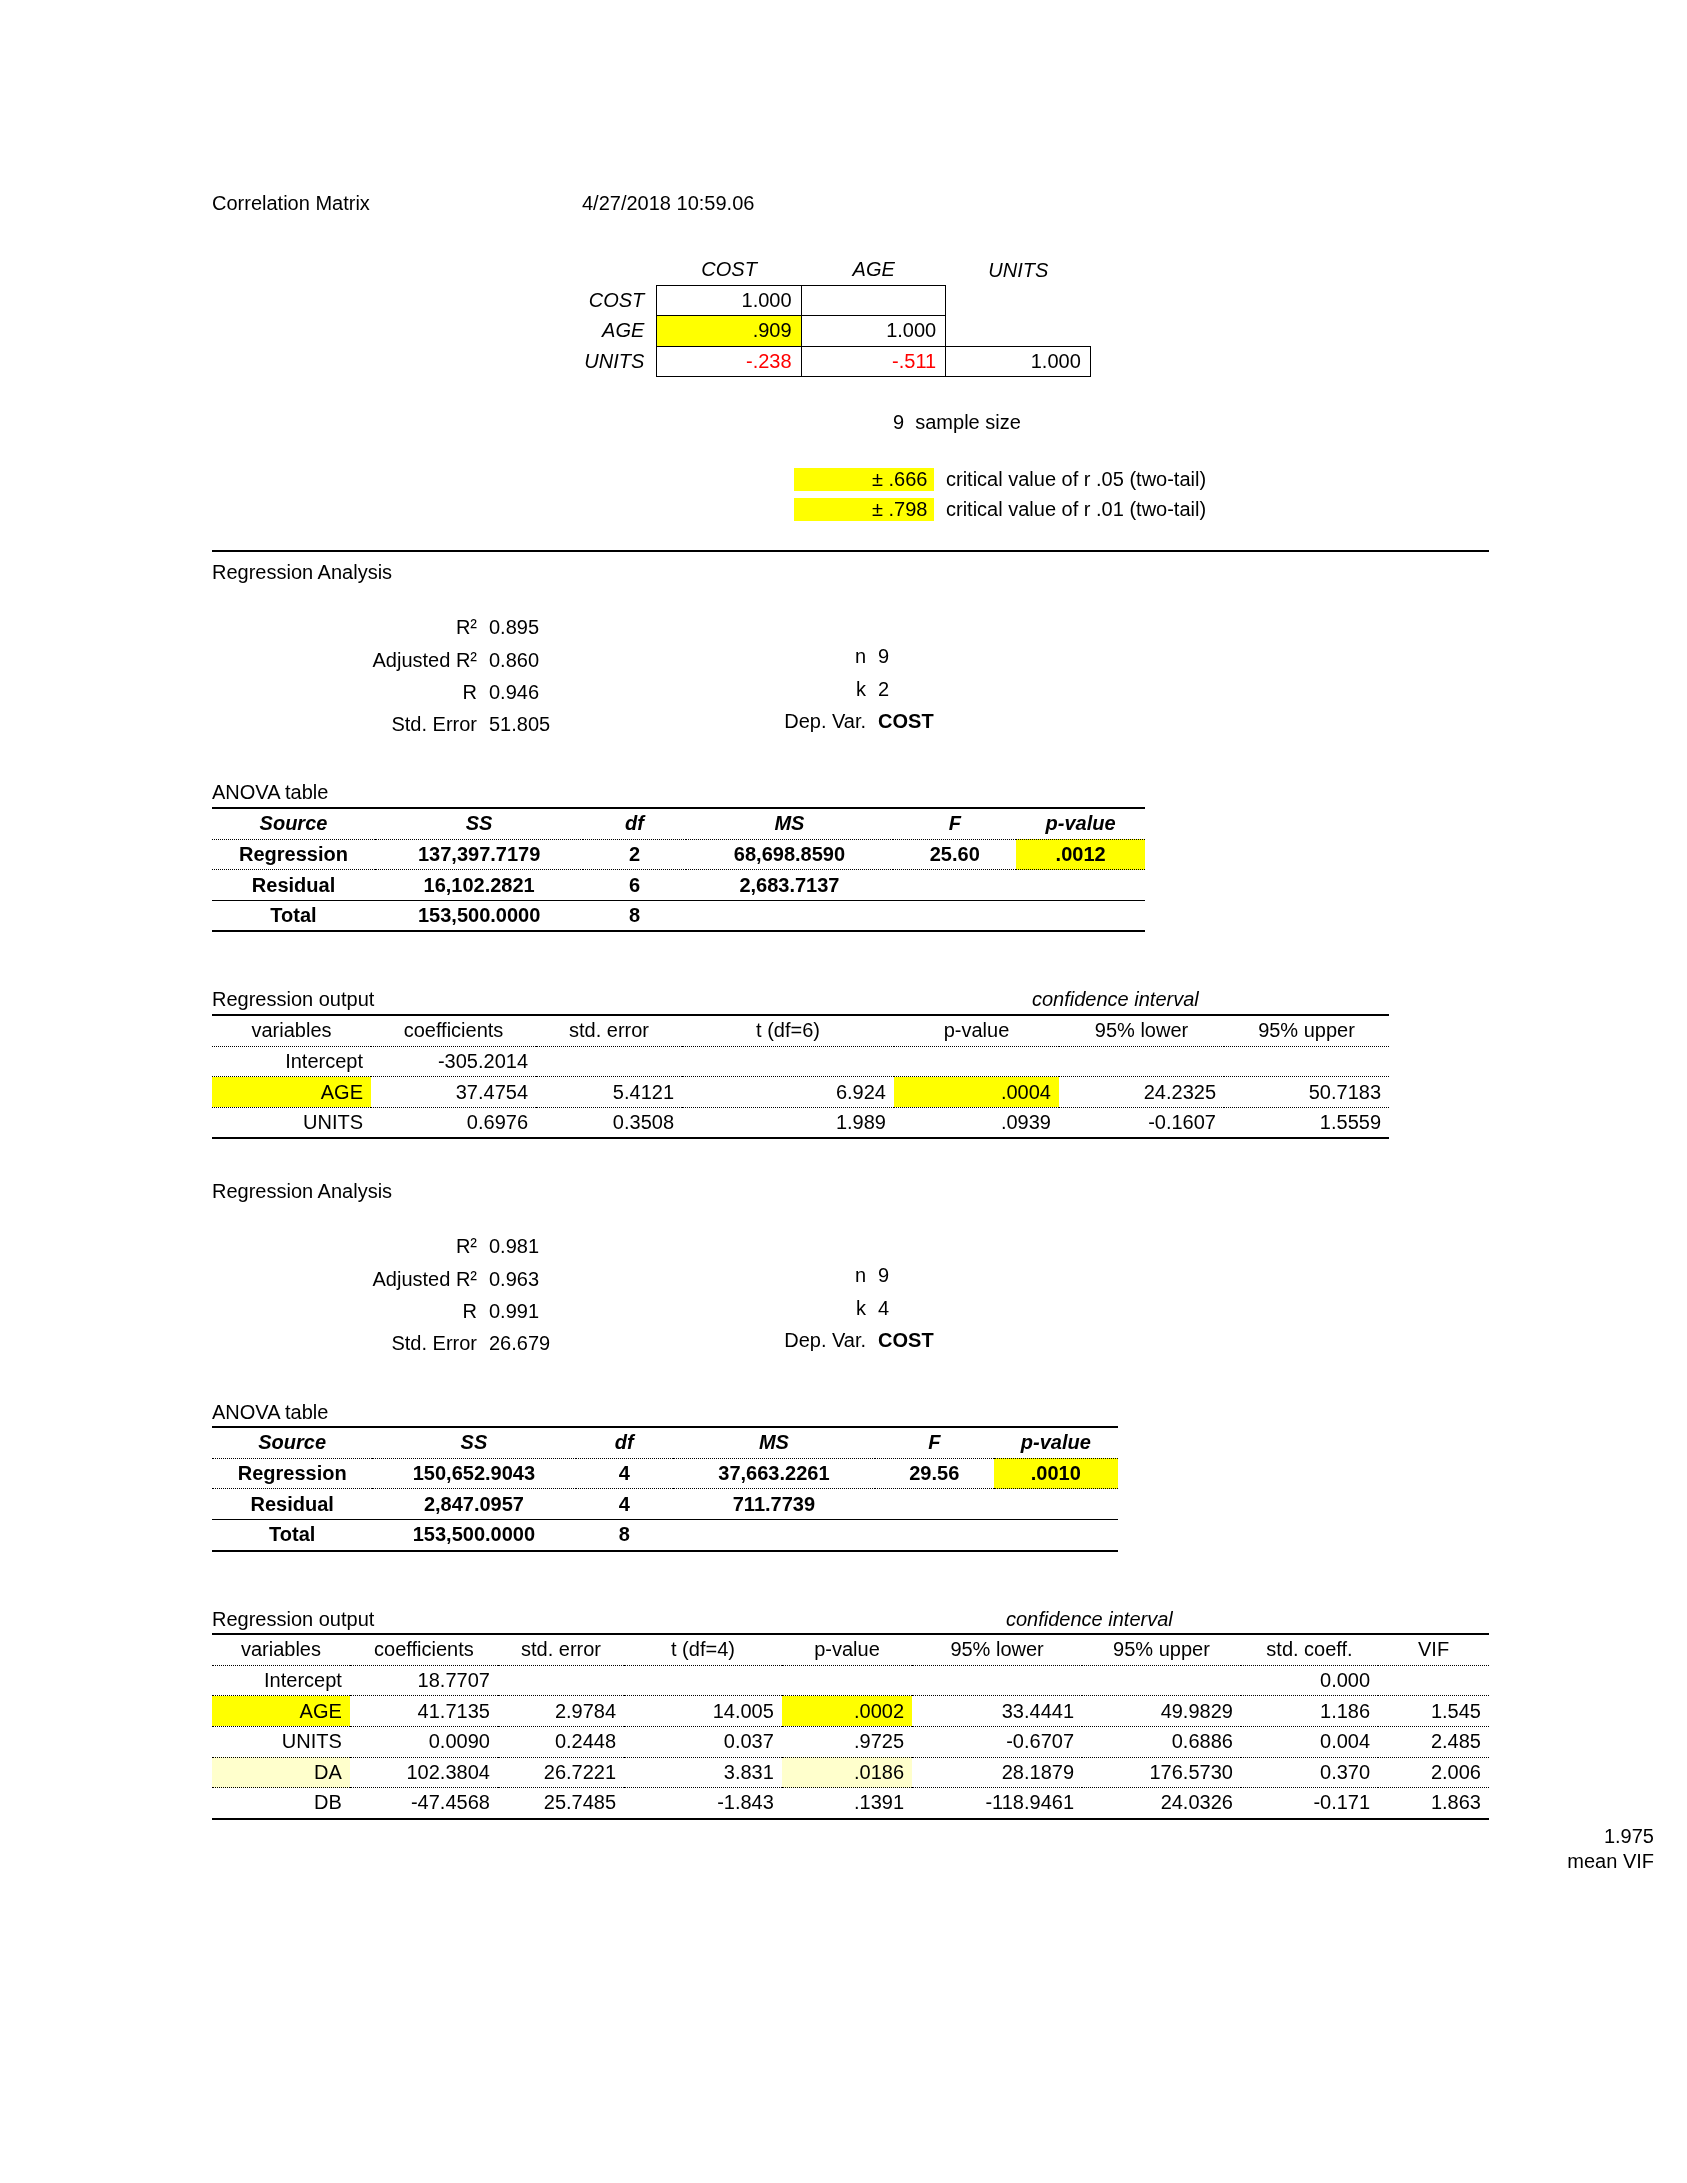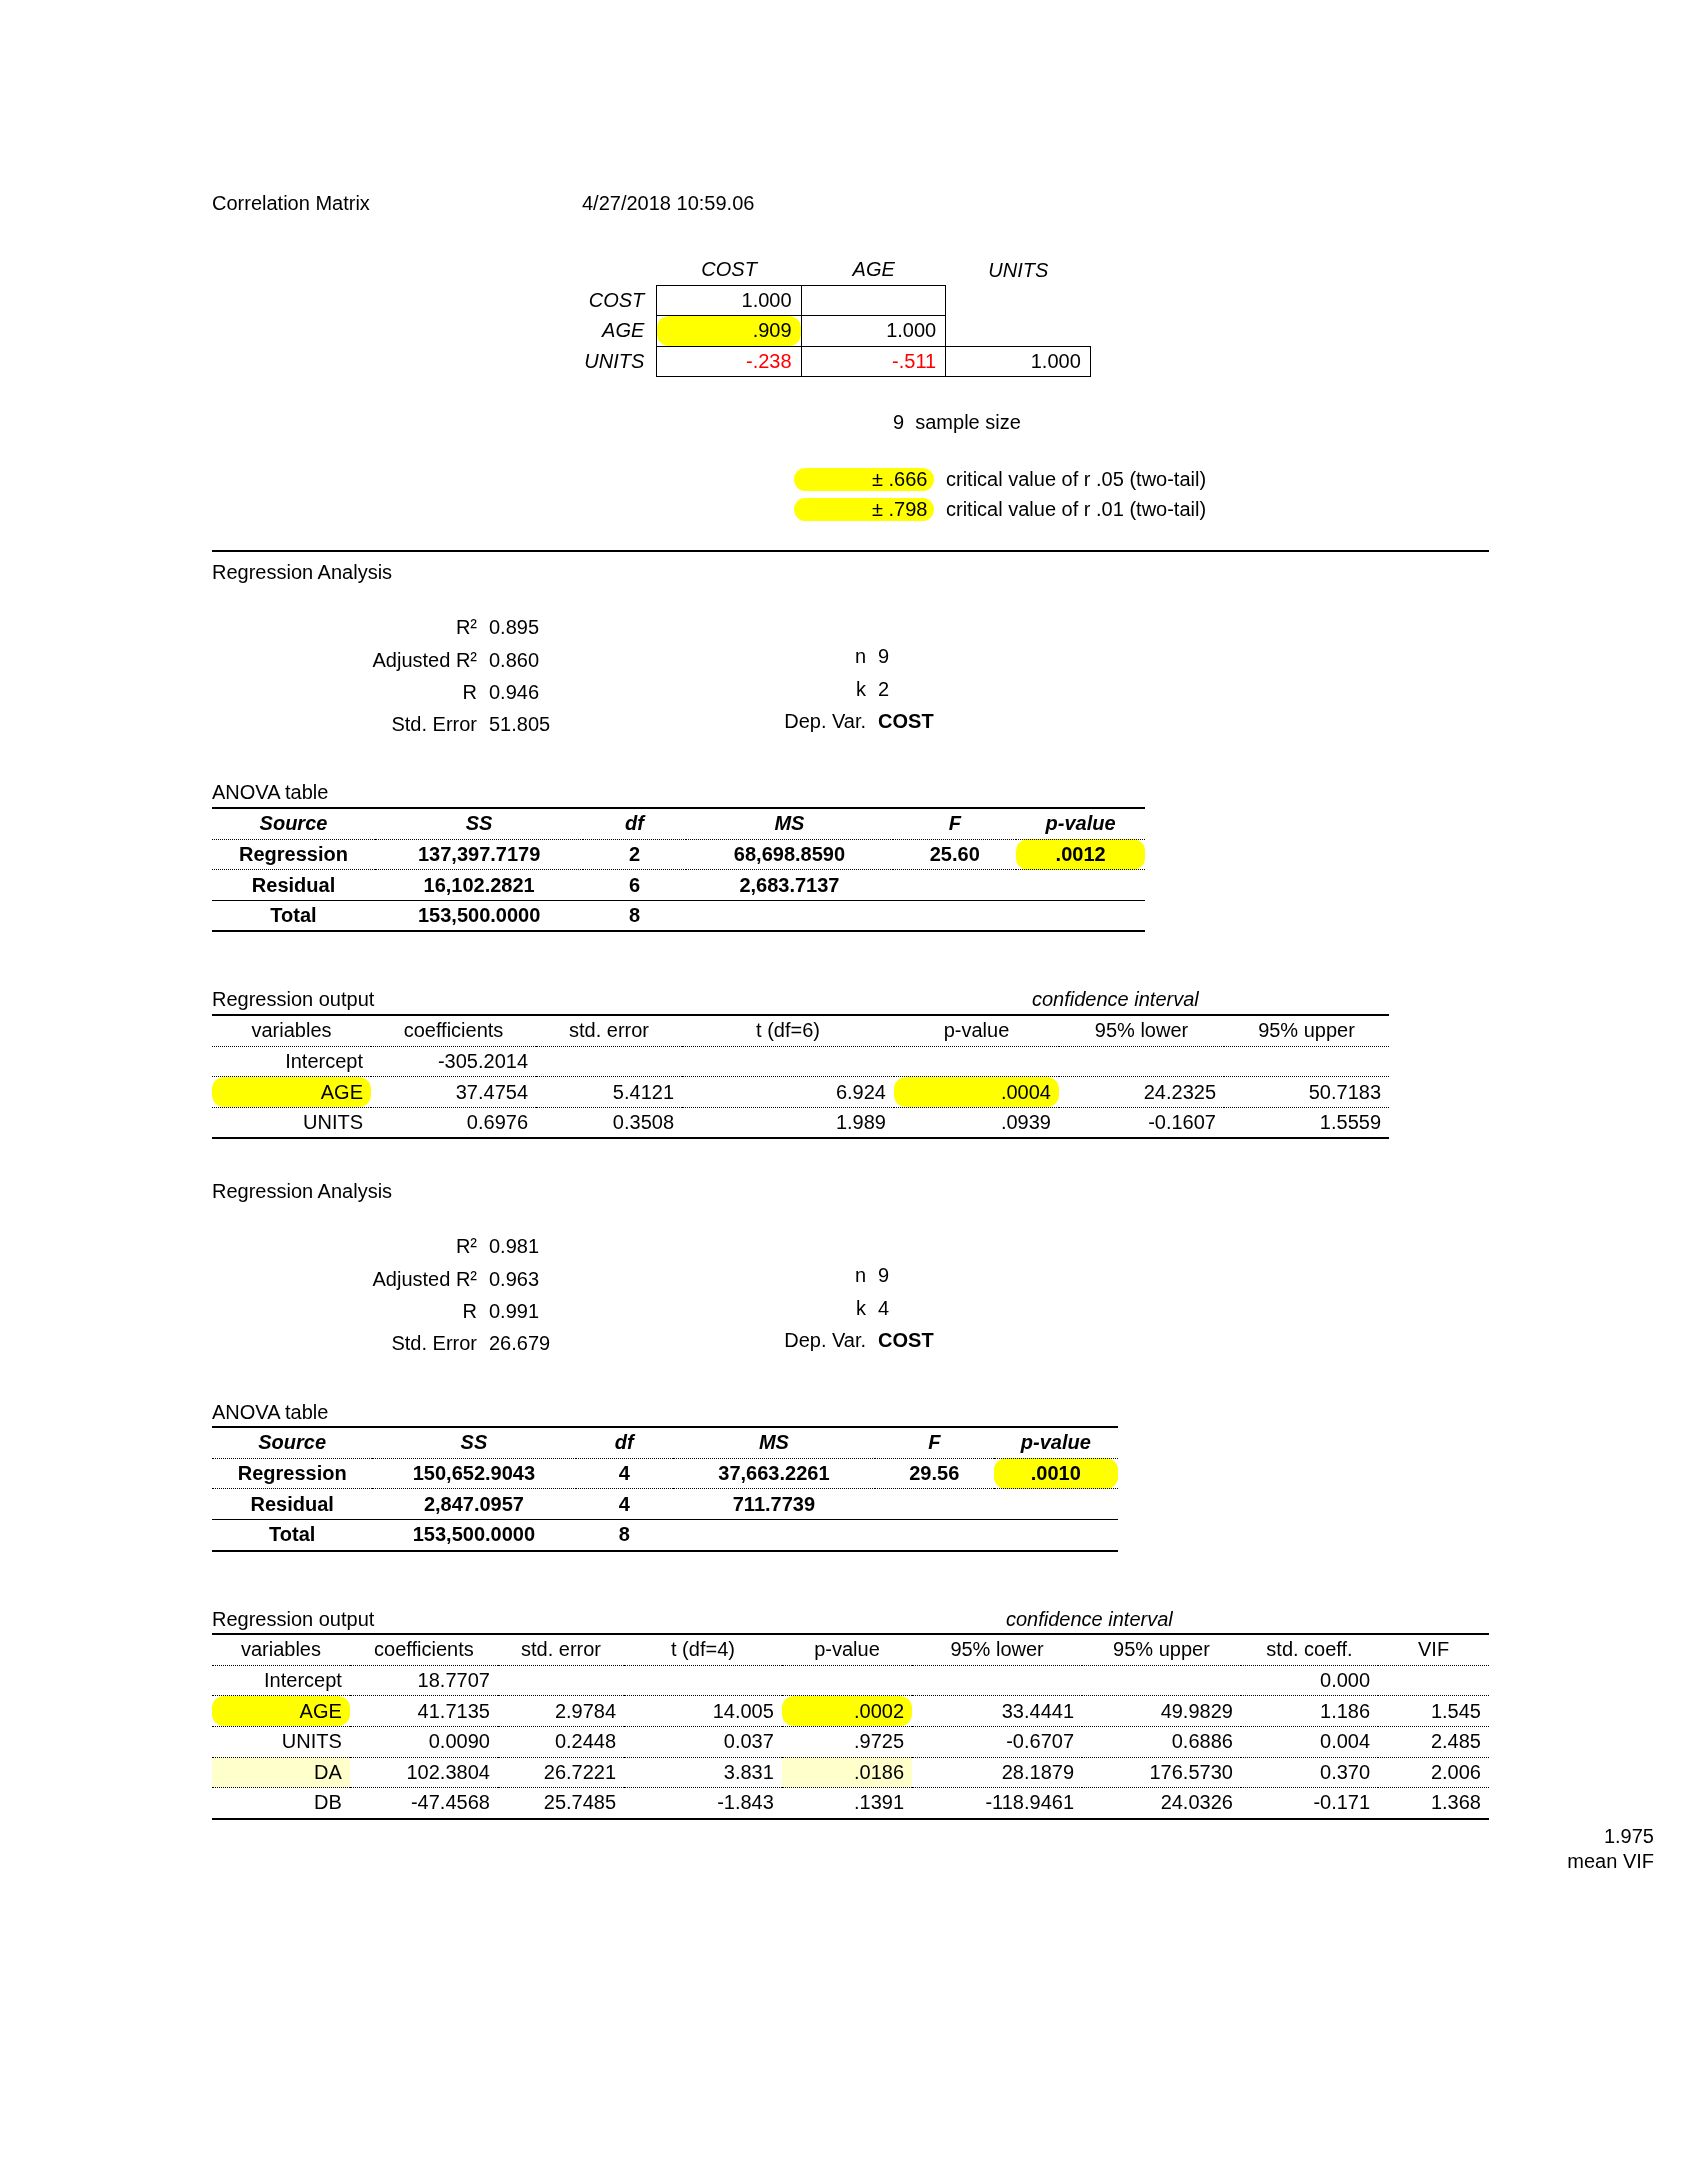--- a/index.html
+++ b/index.html
@@ -15,21 +15,21 @@
     -webkit-font-smoothing: antialiased;
   }
   .page {
     position: relative;
     width: 1687px;
     height: 2183px;
     box-sizing: border-box;
     padding: 192px 198px 0 212px;
   }
   .bold { font-weight: bold; }
-  .hl { background: #ffff00; border-radius: 12px; }
+  .hl { background: #ffff00; }
   .hl-soft { background: #ffffcc; }
   .red { color: #ff0000; }
   .center { text-align: center; }
 
   
   .corr-head {
     display: flex;
     align-items: baseline;
     font-size: 20px;
   }
@@ -540,21 +540,21 @@
       </tr>
       <tr>
         <td class="var">DB</td>
         <td>-47.4568</td>
         <td>25.7485</td>
         <td>-1.843</td>
         <td>.1391</td>
         <td>-118.9461</td>
         <td>24.0326</td>
         <td>-0.171</td>
-        <td>1.368</td>
+        <td>1.863</td>
       </tr>
     </tbody>
   </table>
 
   <div class="tail" style="width:1442px; margin-top:4px">
     <div>1.975</div>
     <div>mean VIF</div>
   </div>
 
 </div>

